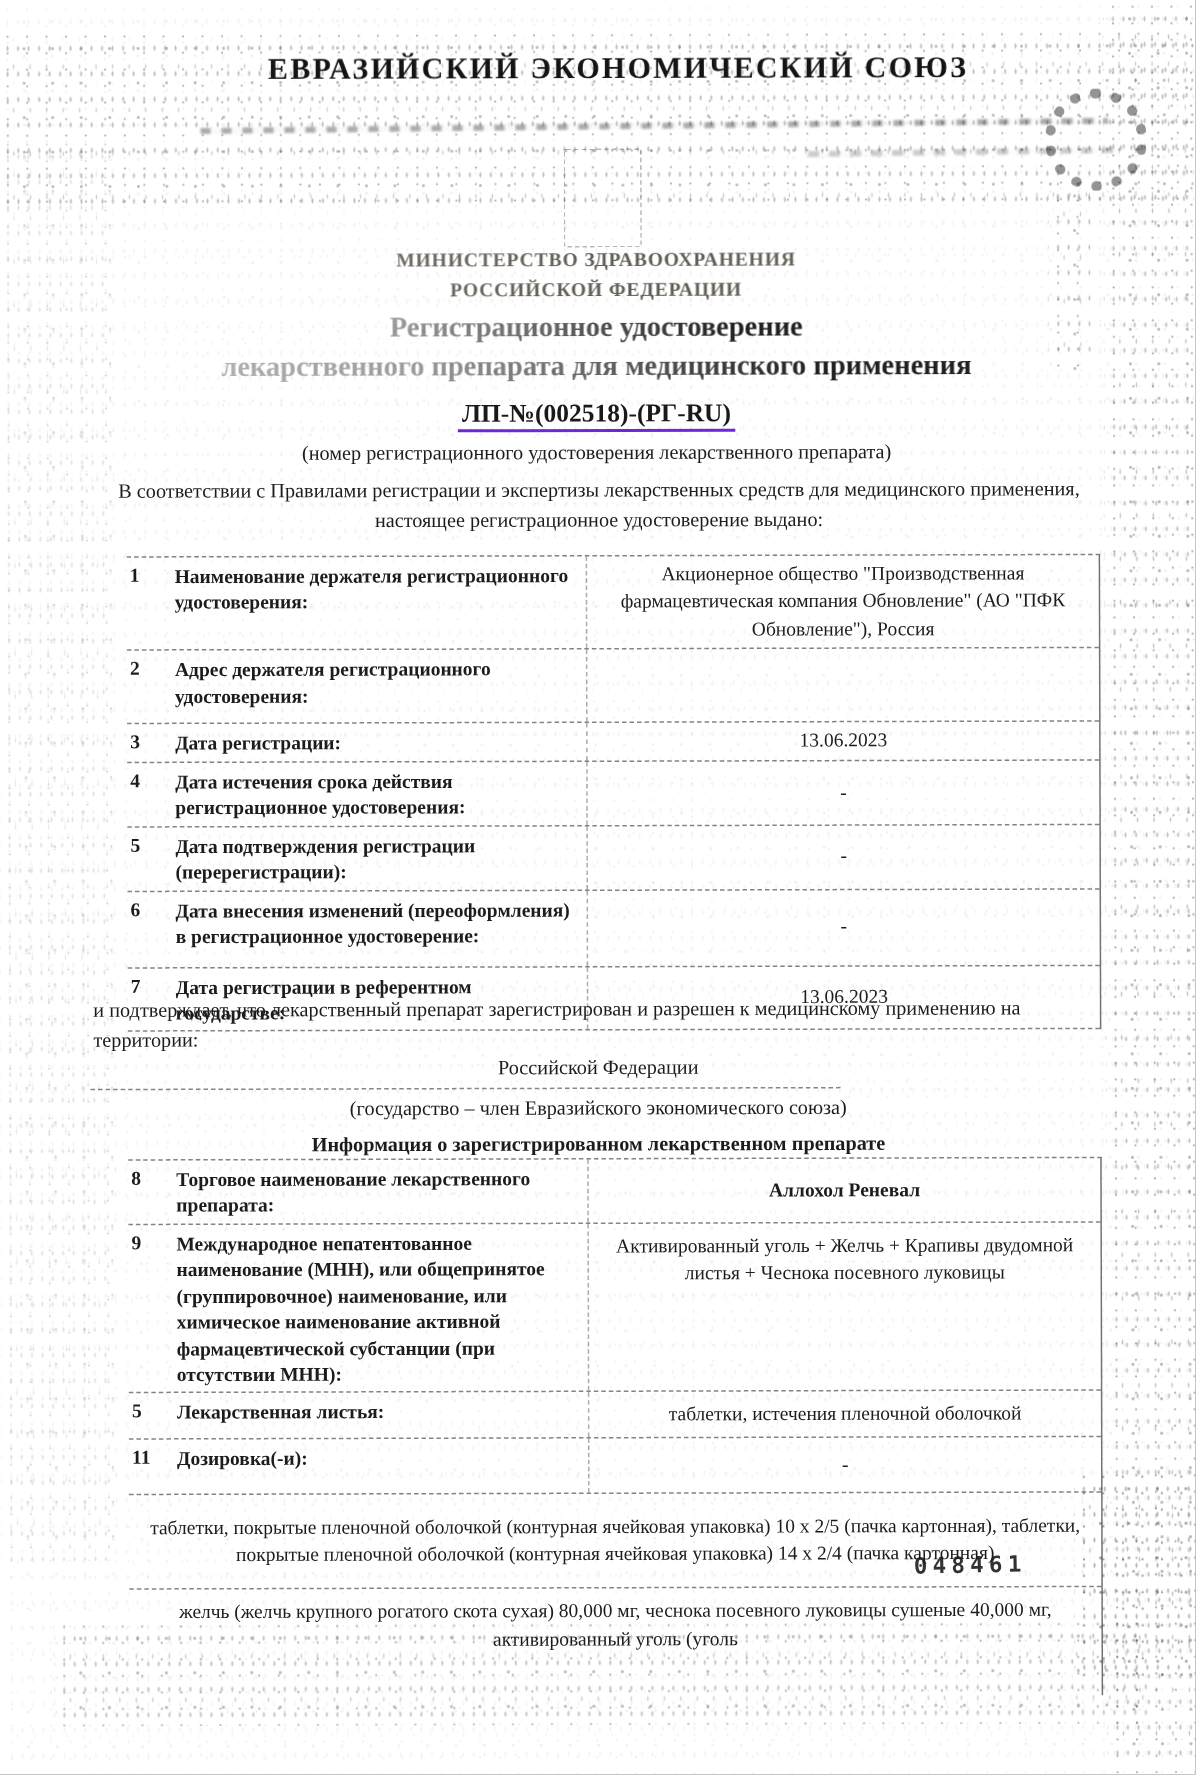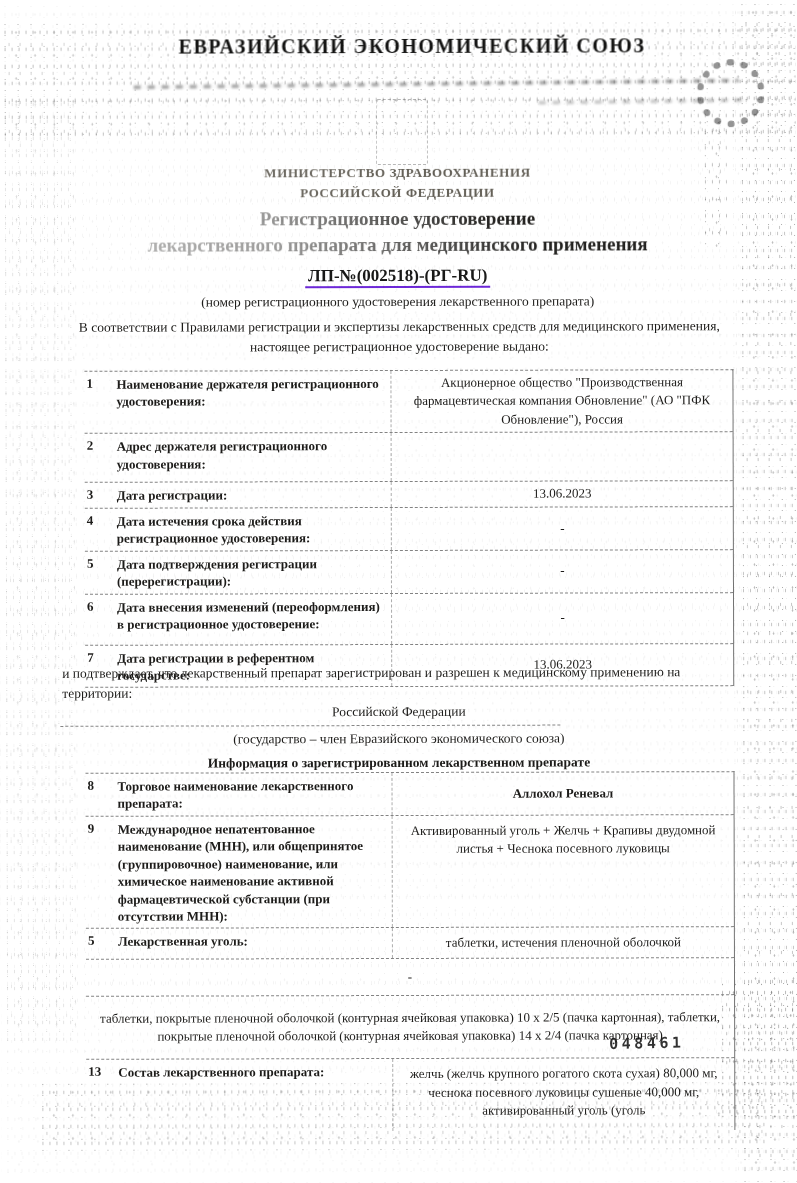--- a/index.html
+++ b/index.html
@@ -219,35 +219,35 @@
       <div class="trow" style="min-height:104px">
         <div class="cell-label">
           <span class="num">9</span>
           <span class="lbl">Международное непатентованное наименование (МНН), или общепринятое (группировочное) наименование, или химическое наименование активной фармацевтической субстанции (при отсутствии МНН):</span>
         </div>
         <div class="cell-value val-top">Активированный уголь + Желчь + Крапивы двудомной листья + Чеснока посевного луковицы</div>
       </div>
       <div class="trow" style="min-height:30px">
         <div class="cell-label">
           <span class="num">5</span>
-          <span class="lbl">Лекарственная уголь:</span>
+          <span class="lbl">Лекарственная листья:</span>
         </div>
         <div class="cell-value">таблетки, истечения пленочной оболочкой</div>
       </div>
       <div class="trow" style="min-height:36px">
+        <div class="cell-label">
+          <span class="num">11</span>
+          <span class="lbl">Дозировка(-и):</span>
+        </div>
         <div class="cell-value">-</div>
       </div>
       <div class="trow" style="min-height:62px">
         <div class="cell-value">таблетки, покрытые пленочной оболочкой (контурная ячейковая упаковка) 10 х 2/5 (пачка картонная), таблетки, покрытые пленочной оболочкой (контурная ячейковая упаковка) 14 х 2/4 (пачка картонная)</div>
       </div>
       <div class="trow last" style="min-height:72px">
-        <div class="cell-label">
-          <span class="num">13</span>
-          <span class="lbl">Состав лекарственного препарата:</span>
-        </div>
         <div class="cell-value val-top">желчь (желчь крупного рогатого скота сухая) 80,000 мг, чеснока посевного луковицы сушеные 40,000 мг, активированный уголь (уголь</div>
       </div>
     </div>
 
     <div class="stamp">048461</div>
 
     <div class="speckle n-all"></div>
     <div class="speckle n-top"></div>
     <div class="speckle n-right"></div>
     <div class="speckle n-rb"></div>

